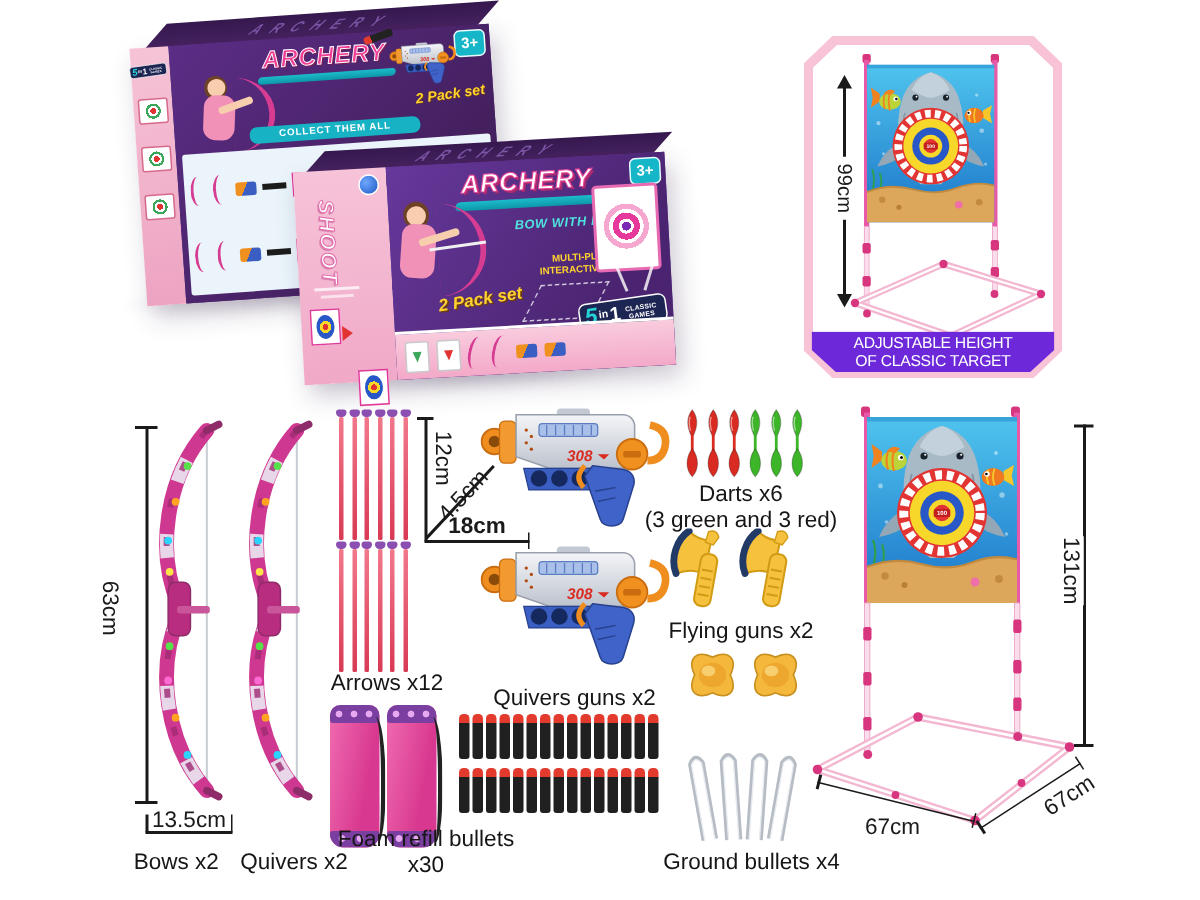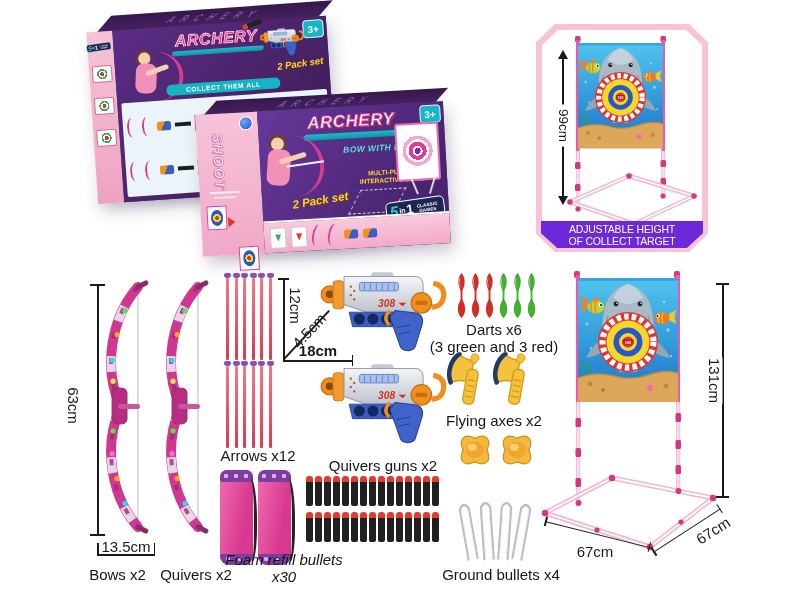--- a/index.html
+++ b/index.html
@@ -360,21 +360,21 @@
           <circle cx="121" cy="166" r="2.6" fill="#d8357f"></circle>
       </svg>
 
       <div class="dimline" style="left:20px;top:26px;width:1.5px;height:142px;"></div>
       <div class="abs" style="left:15.5px;top:20px;width:0;height:0;border-bottom:9px solid #1a1a1a;border-left:5px solid transparent;border-right:5px solid transparent;"></div>
       <div class="abs" style="left:15.5px;top:166px;width:0;height:0;border-top:9px solid #1a1a1a;border-left:5px solid transparent;border-right:5px solid transparent;"></div>
       <div class="dimtext vrot" style="left:0px;top:88px;width:42px;background:#fff;font-size:13.5px;">99cm</div>
     </div>
     <div id="adj-caption">
       <div>ADJUSTABLE HEIGHT</div>
-      <div>OF COLLECT TARGET</div>
+      <div>OF CLASSIC TARGET</div>
     </div>
   </div>
 
   <svg class="abs" style="left:92px;top:277px;width:62px;height:260px;" viewBox="0 0 62 262">
       <use href="#bow"></use>
     </svg>
   <svg class="abs" style="left:152px;top:277px;width:62px;height:260px;" viewBox="0 0 62 262">
       <use href="#bow"></use>
     </svg>
   <div class="dimline" style="left:97px;top:284px;width:1.5px;height:252px;"></div>
@@ -457,21 +457,21 @@
       <i class="bullet"></i>
       <i class="bullet"></i>
       <i class="bullet"></i>
       <i class="bullet"></i>
       <i class="bullet"></i>
       <i class="bullet"></i>
       <i class="bullet"></i>
       <i class="bullet"></i>
       <i class="bullet"></i>
   </div>
-  <div class="lbl" style="left:224px;top:551px;width:120px;font-style:italic;">
+  <div class="lbl" style="left:224px;top:551px;width:120px;">
     <div>Foam refill bullets</div>
     <div>x30</div>
   </div>
 
   <svg class="abs" style="left:455px;top:272px;width:13px;height:47px;color:#d92b21;" viewBox="0 0 14 50">
       <use href="#dart"></use>
     </svg>
   <svg class="abs" style="left:469px;top:272px;width:13px;height:47px;color:#d92b21;" viewBox="0 0 14 50">
       <use href="#dart"></use>
     </svg>
@@ -491,21 +491,21 @@
     <div>Darts x6</div>
     <div>(3 green and 3 red)</div>
   </div>
 
   <svg class="abs" style="left:446px;top:352px;width:46px;height:54px;" viewBox="0 0 50 58">
       <use href="#axe"></use>
     </svg>
   <svg class="abs" style="left:492px;top:352px;width:46px;height:54px;" viewBox="0 0 50 58">
       <use href="#axe"></use>
     </svg>
-  <div class="lbl" style="left:434px;top:412px;width:120px;">Flying axes x2</div>
+  <div class="lbl" style="left:434px;top:412px;width:120px;">Flying guns x2</div>
 
   <svg class="abs" style="left:455px;top:430px;width:40px;height:40px;" viewBox="0 0 44 44">
       <use href="#star4"></use>
     </svg>
   <svg class="abs" style="left:497px;top:430px;width:40px;height:40px;" viewBox="0 0 44 44">
       <use href="#star4"></use>
     </svg>
 
   <svg class="abs" style="left:458px;top:498px;width:20px;height:64px;transform:rotate(-10deg);" viewBox="0 0 22 72">
       <use href="#stake"></use>

